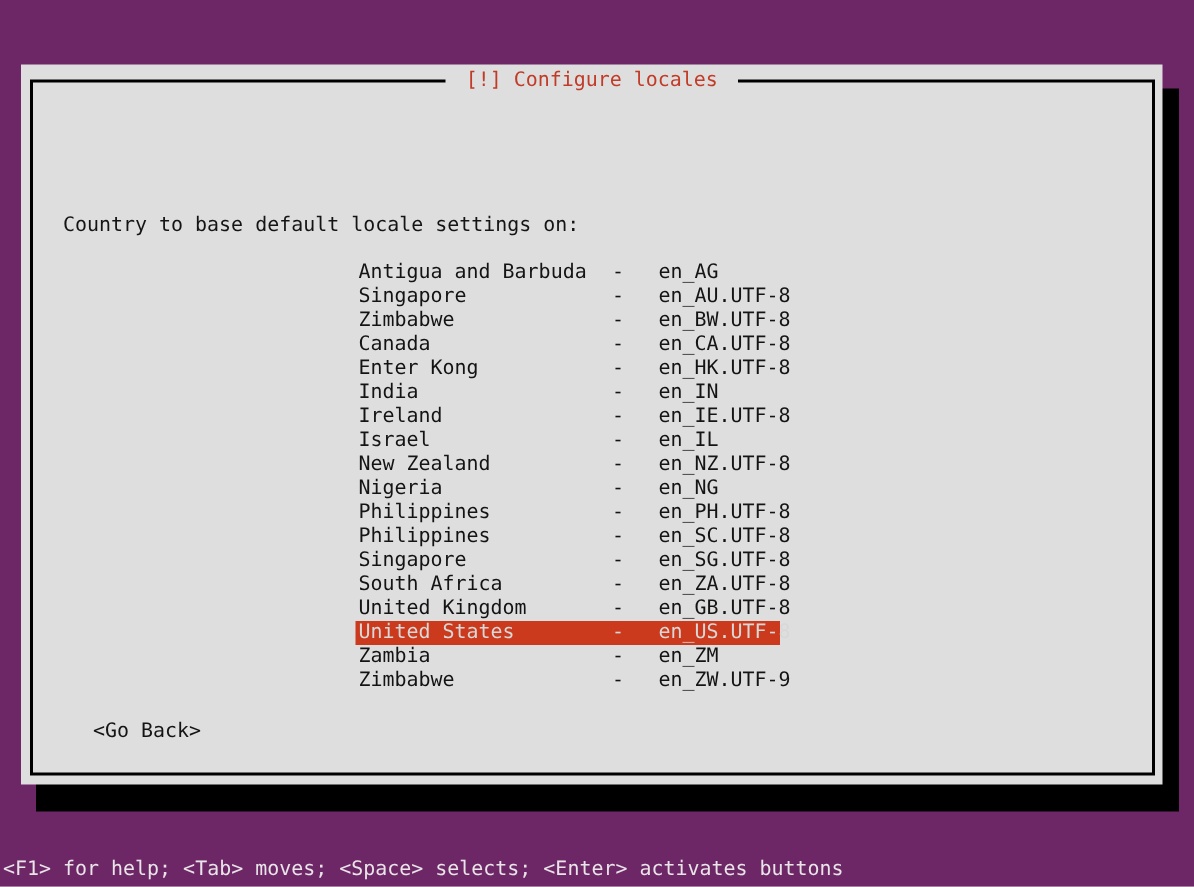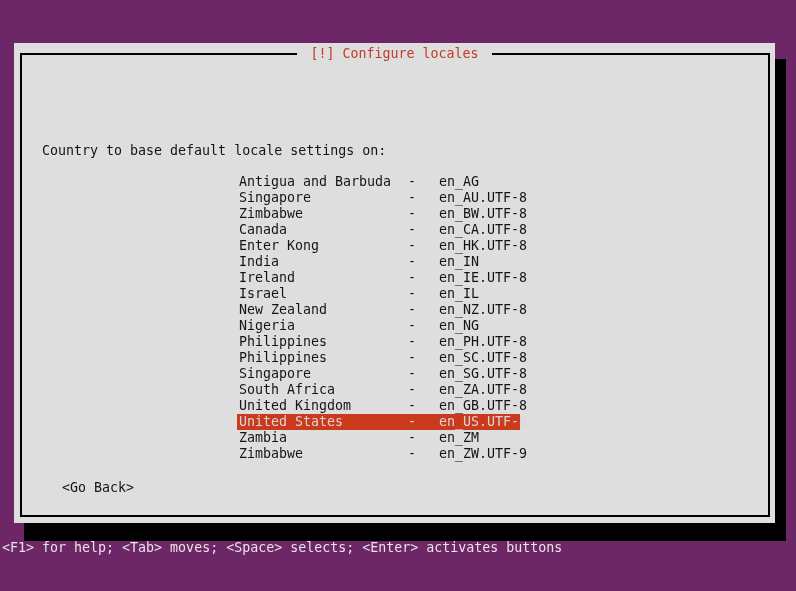--- a/index.html
+++ b/index.html
@@ -100,21 +100,21 @@
     left: 48px; top: 437px;
     white-space: pre;
     background: transparent;
     border: none;
     font: inherit;
     color: var(--text);
     cursor: default;
   }
   .help-bar {
     position: absolute;
-    left: 2px; top: 540px;
+    left: 2px; top: 572px;
     color: var(--helpbar-text);
     white-space: pre;
   }
 </style>
 </head>
 <body>
 
 <div class="shadow"></div>
 
 <div class="dialog">

